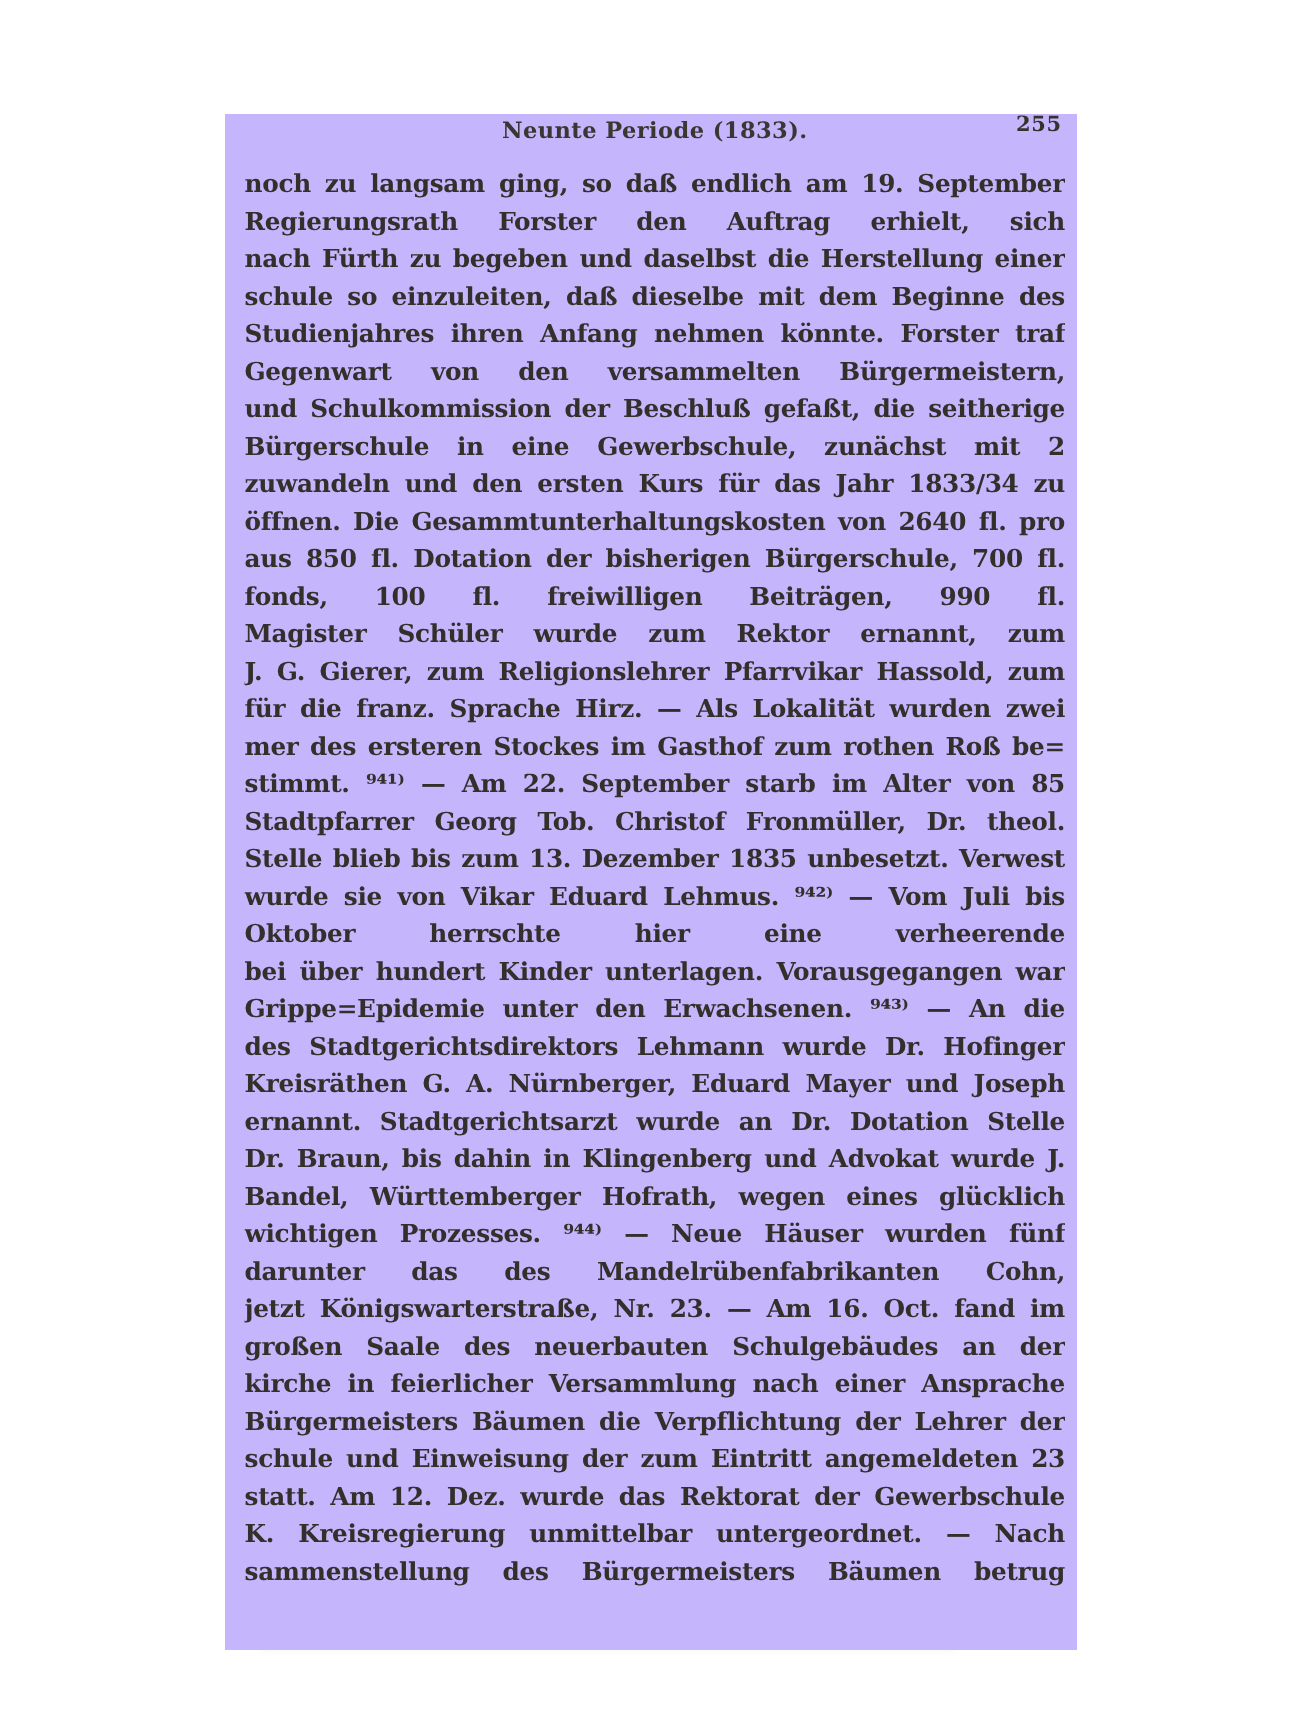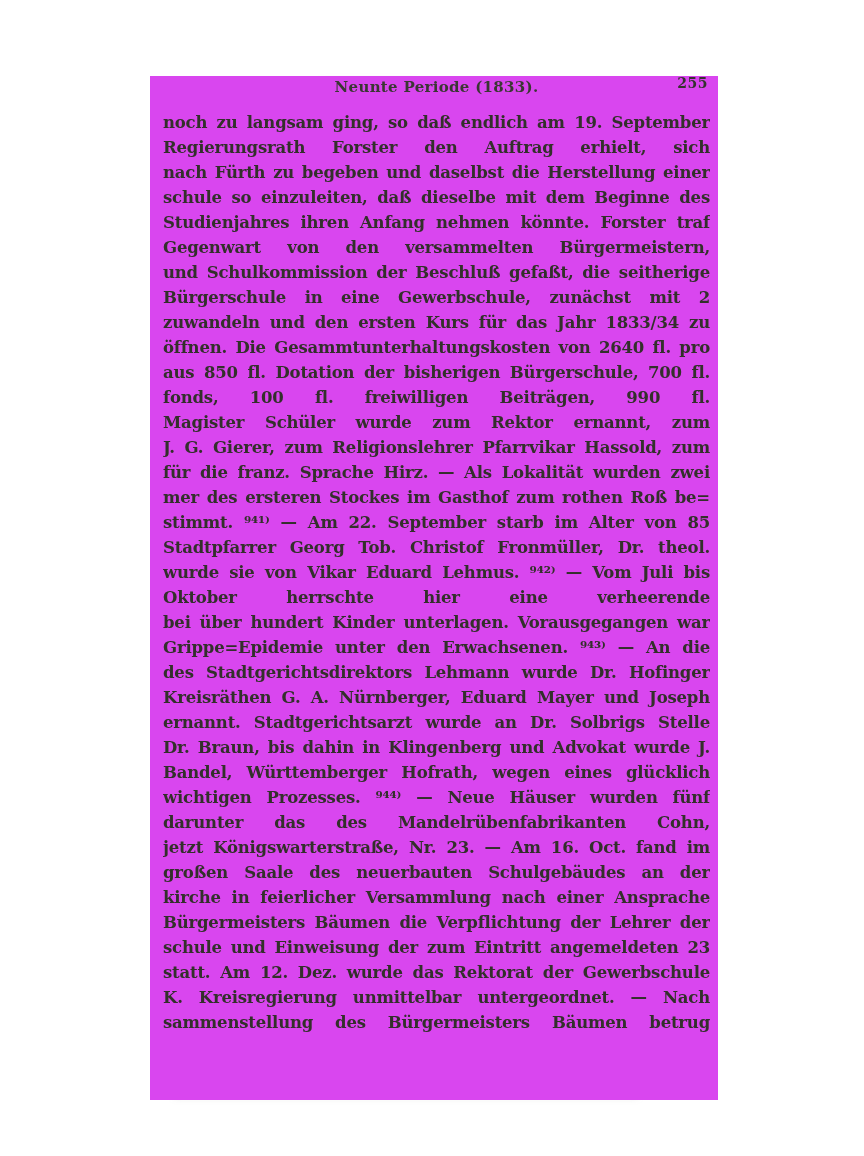--- a/index.html
+++ b/index.html
@@ -15,21 +15,21 @@
     overflow: hidden;
     font-family: "DejaVu Serif", "Liberation Serif", serif;
   }
   
   .scan {
     position: absolute;
     left: 150px;
     top: 76px;
     width: 568px;
     height: 1024px;
-    background: #d946ef;
+    background: #c4b5fd;
   }
   
   .page-header {
     position: absolute;
     left: 13px;
     top: 2px;
     width: 547px;
     height: 22px;
   }
   .header-title {
@@ -112,27 +112,28 @@
         <div class="line">zuwandeln und den ersten Kurs für das Jahr 1833/34 zu er=</div>
         <div class="line">öffnen. Die Gesammtunterhaltungskosten von 2640 fl. pro Jahr</div>
         <div class="line">aus 850 fl. Dotation der bisherigen Bürgerschule, 700 fl. Kreis=</div>
         <div class="line">fonds, 100 fl. freiwilligen Beiträgen, 990 fl. Gemeindebeitrag.</div>
         <div class="line">Magister Schüler wurde zum Rektor ernannt, zum Zeichenlehrer</div>
         <div class="line">J. G. Gierer, zum Religionslehrer Pfarrvikar Hassold, zum Lehrer</div>
         <div class="line">für die franz. Sprache Hirz. — Als Lokalität wurden zwei Zim=</div>
         <div class="line">mer des ersteren Stockes im Gasthof zum rothen Roß be=</div>
         <div class="line">stimmt. ⁹⁴¹⁾ — Am 22. September starb im Alter von 85 Jahren</div>
         <div class="line">Stadtpfarrer Georg Tob. Christof Fronmüller, Dr. theol. Seine</div>
+        <div class="line">Stelle blieb bis zum 13. Dezember 1835 unbesetzt. Verwest</div>
         <div class="line">wurde sie von Vikar Eduard Lehmus. ⁹⁴²⁾ — Vom Juli bis</div>
         <div class="line">Oktober herrschte hier eine verheerende Scharlach=Epidemie, wo=</div>
         <div class="line">bei über hundert Kinder unterlagen. Vorausgegangen war eine</div>
         <div class="line">Grippe=Epidemie unter den Erwachsenen. ⁹⁴³⁾ — An die Stelle</div>
         <div class="line">des Stadtgerichtsdirektors Lehmann wurde Dr. Hofinger und zu</div>
         <div class="line">Kreisräthen G. A. Nürnberger, Eduard Mayer und Joseph Müller</div>
-        <div class="line">ernannt. Stadtgerichtsarzt wurde an Dr. Solbrigs Stelle</div>
+        <div class="line">ernannt. Stadtgerichtsarzt wurde an Dr. Dotation Stelle</div>
         <div class="line">Dr. Braun, bis dahin in Klingenberg und Advokat wurde J. L.</div>
         <div class="line">Bandel, Württemberger Hofrath, wegen eines glücklich geführten</div>
         <div class="line">wichtigen Prozesses. ⁹⁴⁴⁾ — Neue Häuser wurden fünf erbaut,</div>
         <div class="line">darunter das des Mandelrübenfabrikanten Cohn, Bahnhofstraße,</div>
         <div class="line">jetzt Königswarterstraße, Nr. 23. — Am 16. Oct. fand im</div>
         <div class="line">großen Saale des neuerbauten Schulgebäudes an der Michaels=</div>
         <div class="line">kirche in feierlicher Versammlung nach einer Ansprache des</div>
         <div class="line">Bürgermeisters Bäumen die Verpflichtung der Lehrer der Gewerb=</div>
         <div class="line">schule und Einweisung der zum Eintritt angemeldeten 23 Schüler</div>
         <div class="line">statt. Am 12. Dez. wurde das Rektorat der Gewerbschule der</div>

